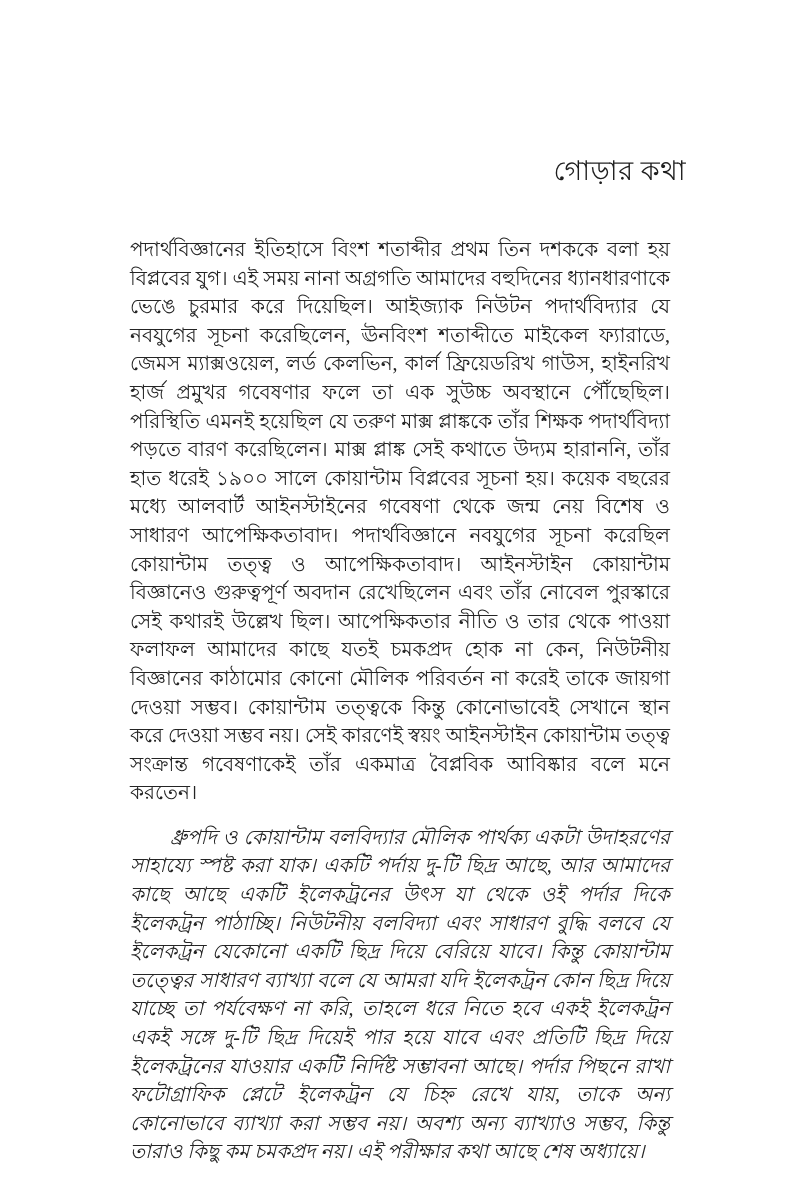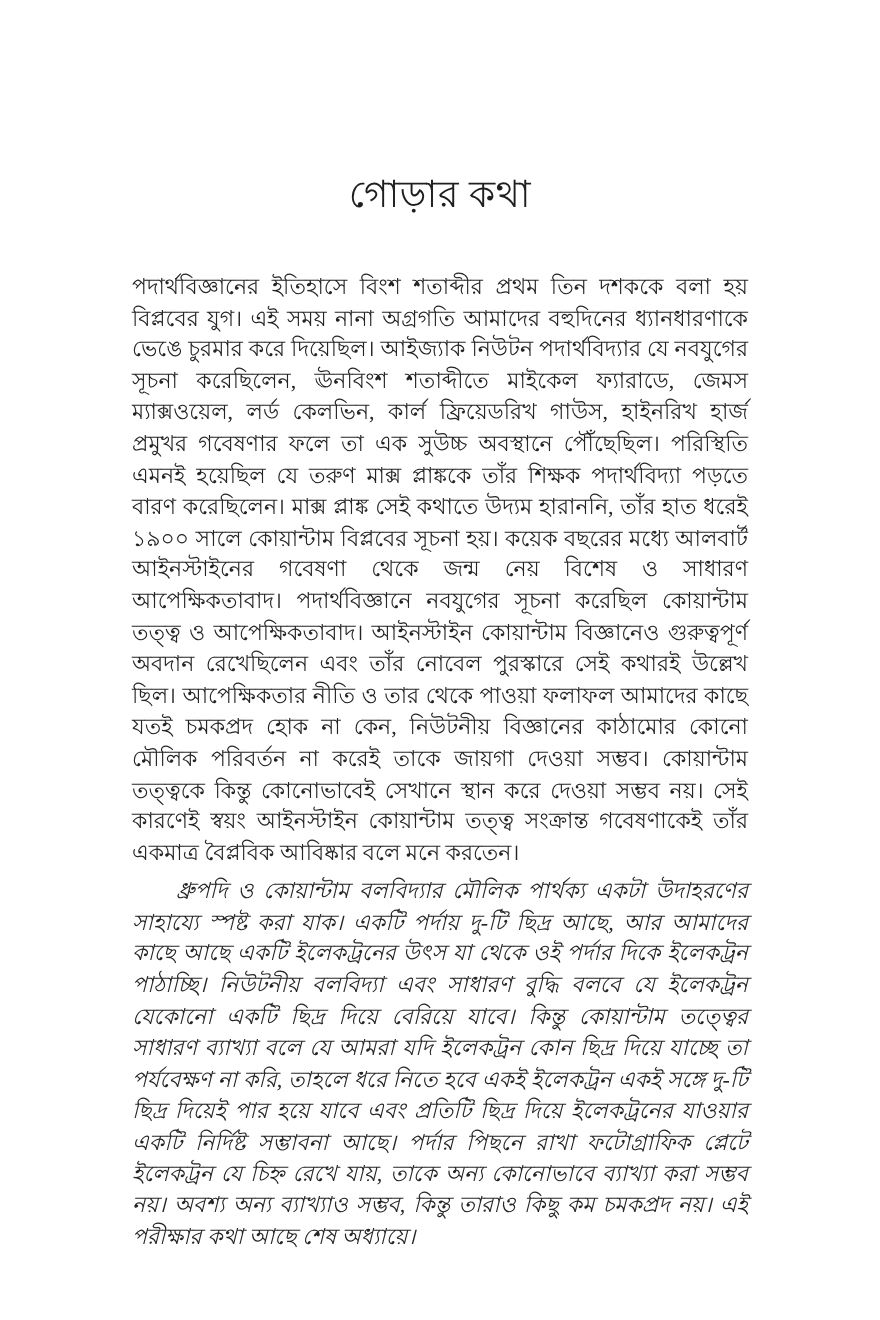--- a/index.html
+++ b/index.html
@@ -13,35 +13,35 @@
     height: 1200px;
     margin: 0 auto;
     background: #ffffff;
     box-sizing: border-box;
     padding: 150px 114px 0 114px;
     color: #242424;
     font-family: "Liberation Serif", "DejaVu Serif", serif;
     overflow: hidden;
   }
   .chapter-title {
-    font-size: 34px;
+    font-size: 27px;
     font-weight: 500;
     letter-spacing: 0.5px;
-    text-align: center;
+    text-align: right;
     margin: 0 0 40px 0;
     color: #1e1e1e;
   }
   .body-text {
     font-size: 20px;
     line-height: 28.6px;
     text-align: justify;
     text-justify: inter-word;
   }
   .para {
-    margin: 6px;
+    margin: 16px;
   }
   .para.indented {
     text-indent: 40px;
     font-style: italic;
   }
 </style>
 </head>
 <body>
 
 <div class="page">

